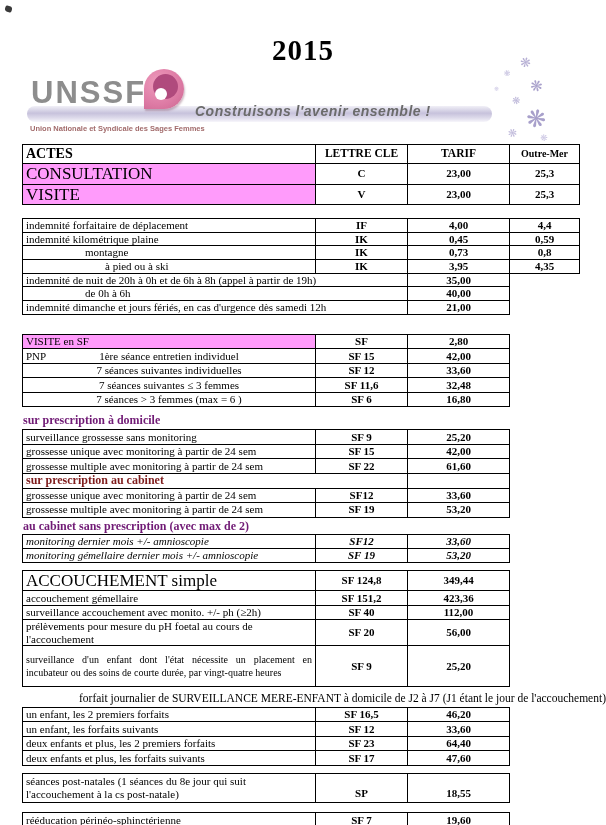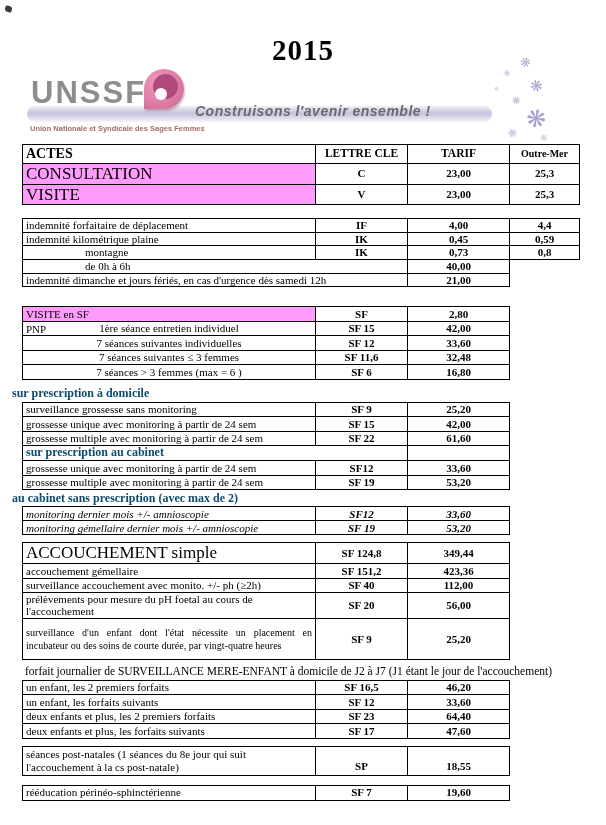--- a/index.html
+++ b/index.html
@@ -38,31 +38,31 @@
   .actes-hd{font-size:14px;font-weight:bold;}
   .colhd{text-align:center;font-weight:bold;padding:0;font-size:11.5px;}
   .colhd.om{font-size:10px;}
   .bigrow{font-size:17px;}
   .ind1{padding-left:62px;}
   .ind2{padding-left:82px;}
   .ctr{text-align:center;padding:0;}
   .rel{position:relative;}
   .pnp{position:absolute;left:3px;top:1px;}
   .small-just{font-size:10px;line-height:1.3;text-align:justify;padding:7px 3px;}
-  .mag{color:#0c4a6e;font-weight:bold;font-size:12px;margin:0 0 0 12px;line-height:1.1;}
+  .mag{color:#701a75;font-weight:bold;font-size:12px;margin:0 0 0 23px;line-height:1.1;}
   .note{font-size:11.5px;margin:0 0 0 25px;line-height:1.1;}
   .h-t1{margin-top:0;}   .r18 td{height:18px;} .r15 td{height:15px;}
   .h-t2{margin-top:13px;} .r125 td{height:12.5px;}
   .h-t3{margin-top:19px;} .r135 td{height:13.5px;}
   .h-h1{margin-top:7px;}
   .h-t4{margin-top:2px;}  .r12 td{height:12px;}
   .h-h2{margin-top:2px;}
   .h-t5{margin-top:1px;font-style:italic;}  .r13 td{height:13px;}
   .h-t6{margin-top:7px;}  .r14 td{height:14px;} .r21 td{height:21px;} .r24 td{height:24px;}
-  .h-note{margin-top:5px;}
+  .h-note{margin-top:5px;text-align:right;}
   .h-t7{margin-top:2px;}
   .h-t8{margin-top:7px;}  .r26 td{height:26px;}
   .h-t9{margin-top:9px;}
   td.vb{vertical-align:bottom;padding-bottom:2px;}
 </style>
 </head>
 <body>
 
 <div class="speck"></div>
 
@@ -138,20 +138,31 @@
     <td class="v">0,45</td>
     <td class="v">0,59</td>
   </tr>
   <tr class="r125">
     <td class="ind1">montagne</td>
     <td class="v">IK</td>
     <td class="v">0,73</td>
     <td class="v">0,8</td>
   </tr>
   <tr class="r125">
+    <td class="ind2">à pied ou à ski</td>
+    <td class="v">IK</td>
+    <td class="v">3,95</td>
+    <td class="v">4,35</td>
+  </tr>
+  <tr class="r125">
+    <td colspan="2">indemnité de nuit   de 20h à 0h et de 6h à 8h (appel à partir de 19h)</td>
+    <td class="v">35,00</td>
+    <td class="ghost"></td>
+  </tr>
+  <tr class="r125">
     <td colspan="2" class="ind1">de 0h à 6h</td>
     <td class="v">40,00</td>
     <td class="ghost"></td>
   </tr>
   <tr class="r125">
     <td colspan="2">indemnité dimanche et jours fériés, en cas d'urgence dès samedi 12h</td>
     <td class="v">21,00</td>
     <td class="ghost"></td>
   </tr>
 </tbody>
@@ -210,21 +221,21 @@
     <td>grossesse unique avec monitoring à partir de 24 sem</td>
     <td class="v">SF 15</td>
     <td class="v">42,00</td>
   </tr>
   <tr class="r135">
     <td>grossesse multiple avec monitoring à partir de 24 sem</td>
     <td class="v">SF 22</td>
     <td class="v">61,60</td>
   </tr>
   <tr class="r12">
-    <td colspan="2" style="color:#0c4a6e;font-weight:bold;font-size:12px;">sur prescription au cabinet</td>
+    <td colspan="2" style="color:#7f1d1d;font-weight:bold;font-size:12px;">sur prescription au cabinet</td>
     <td></td>
   </tr>
   <tr class="r135">
     <td>grossesse unique avec monitoring à partir de 24 sem</td>
     <td class="v">SF12</td>
     <td class="v">33,60</td>
   </tr>
   <tr class="r135">
     <td>grossesse multiple avec monitoring à partir de 24 sem</td>
     <td class="v">SF 19</td>

